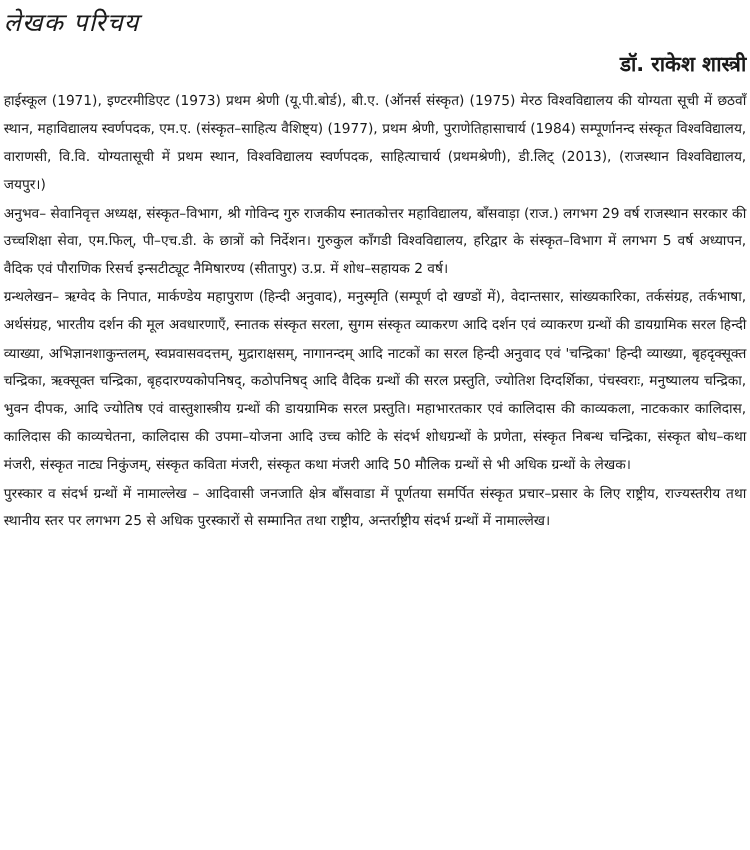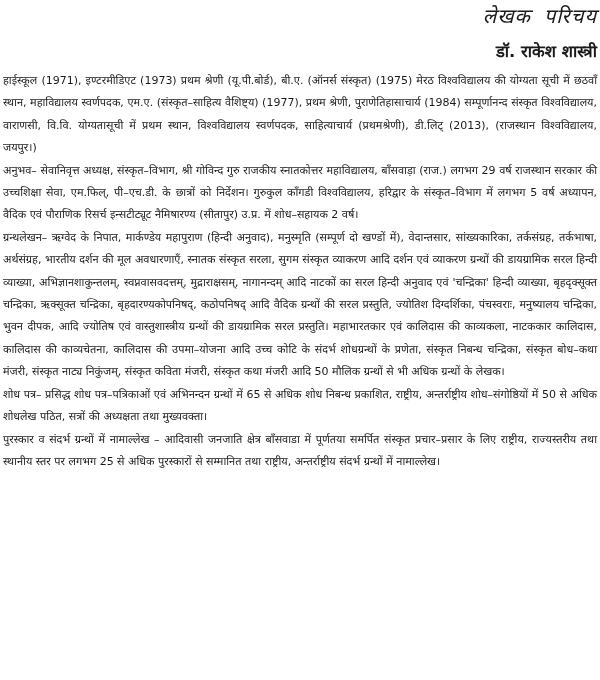--- a/index.html
+++ b/index.html
@@ -19,28 +19,27 @@
       position: absolute;
       left: 3px;
       top: 0;
       width: 594px;
     }
     .title {
       position: absolute;
       left: 0;
       top: 4px;
       width: 594px;
-      text-align: right;
+      text-align: left;
       font-size: 20px;
       font-style: italic;
       letter-spacing: 1px;
       line-height: 28px;
       margin: 0;
       font-weight: normal;
-      font-family: Liberation Mono, monospace;
     }
     .author {
       position: absolute;
       left: 0;
       top: 40px;
       width: 594px;
       text-align: right;
       font-size: 16.5px;
       font-weight: bold;
       line-height: 24px;
@@ -77,19 +76,16 @@
     <p>
       <span class="sec-head"></span><span>हाईस्कूल (1971), इण्टरमीडिएट (1973) प्रथम श्रेणी (यू.पी.बोर्ड), बी.ए. (ऑनर्स संस्कृत) (1975) मेरठ विश्वविद्यालय की योग्यता सूची में छठवाँ स्थान, महाविद्यालय स्वर्णपदक, एम.ए. (संस्कृत–साहित्य वैशिष्ट्य) (1977), प्रथम श्रेणी, पुराणेतिहासाचार्य (1984) सम्पूर्णानन्द संस्कृत विश्वविद्यालय, वाराणसी, वि.वि. योग्यतासूची में प्रथम स्थान, विश्वविद्यालय स्वर्णपदक, साहित्याचार्य (प्रथमश्रेणी), डी.लिट् (2013), (राजस्थान विश्वविद्यालय, जयपुर।)</span>
     </p>
     <p>
       <span class="sec-head">अनुभव–</span><span> सेवानिवृत्त अध्यक्ष, संस्कृत–विभाग, श्री गोविन्द गुरु राजकीय स्नातकोत्तर महाविद्यालय, बाँसवाड़ा (राज.) लगभग 29 वर्ष राजस्थान सरकार की उच्चशिक्षा सेवा, एम.फिल्, पी–एच.डी. के छात्रों को निर्देशन। गुरुकुल काँगडी विश्वविद्यालय, हरिद्वार के संस्कृत–विभाग में लगभग 5 वर्ष अध्यापन, वैदिक एवं पौराणिक रिसर्च इन्सटीट्यूट नैमिषारण्य (सीतापुर) उ.प्र. में शोध–सहायक 2 वर्ष।</span>
     </p>
     <p>
       <span class="sec-head">ग्रन्थलेखन–</span><span> ऋग्वेद के निपात, मार्कण्डेय महापुराण (हिन्दी अनुवाद), मनुस्मृति (सम्पूर्ण दो खण्डों में), वेदान्तसार, सांख्यकारिका, तर्कसंग्रह, तर्कभाषा, अर्थसंग्रह, भारतीय दर्शन की मूल अवधारणाएँ, स्नातक संस्कृत सरला, सुगम संस्कृत व्याकरण आदि दर्शन एवं व्याकरण ग्रन्थों की डायग्रामिक सरल हिन्दी व्याख्या, अभिज्ञानशाकुन्तलम्, स्वप्नवासवदत्तम्, मुद्राराक्षसम्, नागानन्दम् आदि नाटकों का सरल हिन्दी अनुवाद एवं 'चन्द्रिका' हिन्दी व्याख्या, बृहदृक्सूक्त चन्द्रिका, ऋक्सूक्त चन्द्रिका, बृहदारण्यकोपनिषद्, कठोपनिषद् आदि वैदिक ग्रन्थों की सरल प्रस्तुति, ज्योतिश दिग्दर्शिका, पंचस्वराः, मनुष्यालय चन्द्रिका, भुवन दीपक, आदि ज्योतिष एवं वास्तुशास्त्रीय ग्रन्थों की डायग्रामिक सरल प्रस्तुति। महाभारतकार एवं कालिदास की काव्यकला, नाटककार कालिदास, कालिदास की काव्यचेतना, कालिदास की उपमा–योजना आदि उच्च कोटि के संदर्भ शोधग्रन्थों के प्रणेता, संस्कृत निबन्ध चन्द्रिका, संस्कृत बोध–कथा मंजरी, संस्कृत नाट्य निकुंजम्, संस्कृत कविता मंजरी, संस्कृत कथा मंजरी आदि 50 मौलिक ग्रन्थों से भी अधिक ग्रन्थों के लेखक।</span>
     </p>
     <p>
-      <span class="sec-head">शोध पत्र–</span><span> प्रसिद्ध शोध पत्र–पत्रिकाओं एवं अभिनन्दन ग्रन्थों में 65 से अधिक शोध निबन्ध प्रकाशित, राष्ट्रीय, अन्तर्राष्ट्रीय शोध–संगोष्ठियों में 50 से अधिक शोधलेख पठित, सत्रों की अध्यक्षता तथा मुख्यवक्ता।</span>
-    </p>
-    <p>
       <span class="sec-head">पुरस्कार व संदर्भ ग्रन्थों में नामाल्लेख –</span><span> आदिवासी जनजाति क्षेत्र बाँसवाडा में पूर्णतया समर्पित संस्कृत प्रचार–प्रसार के लिए राष्ट्रीय, राज्यस्तरीय तथा स्थानीय स्तर पर लगभग 25 से अधिक पुरस्कारों से सम्मानित तथा राष्ट्रीय, अन्तर्राष्ट्रीय संदर्भ ग्रन्थों में नामाल्लेख।</span>
     </p>
   </div>
 </div>
 
 </body></html>

